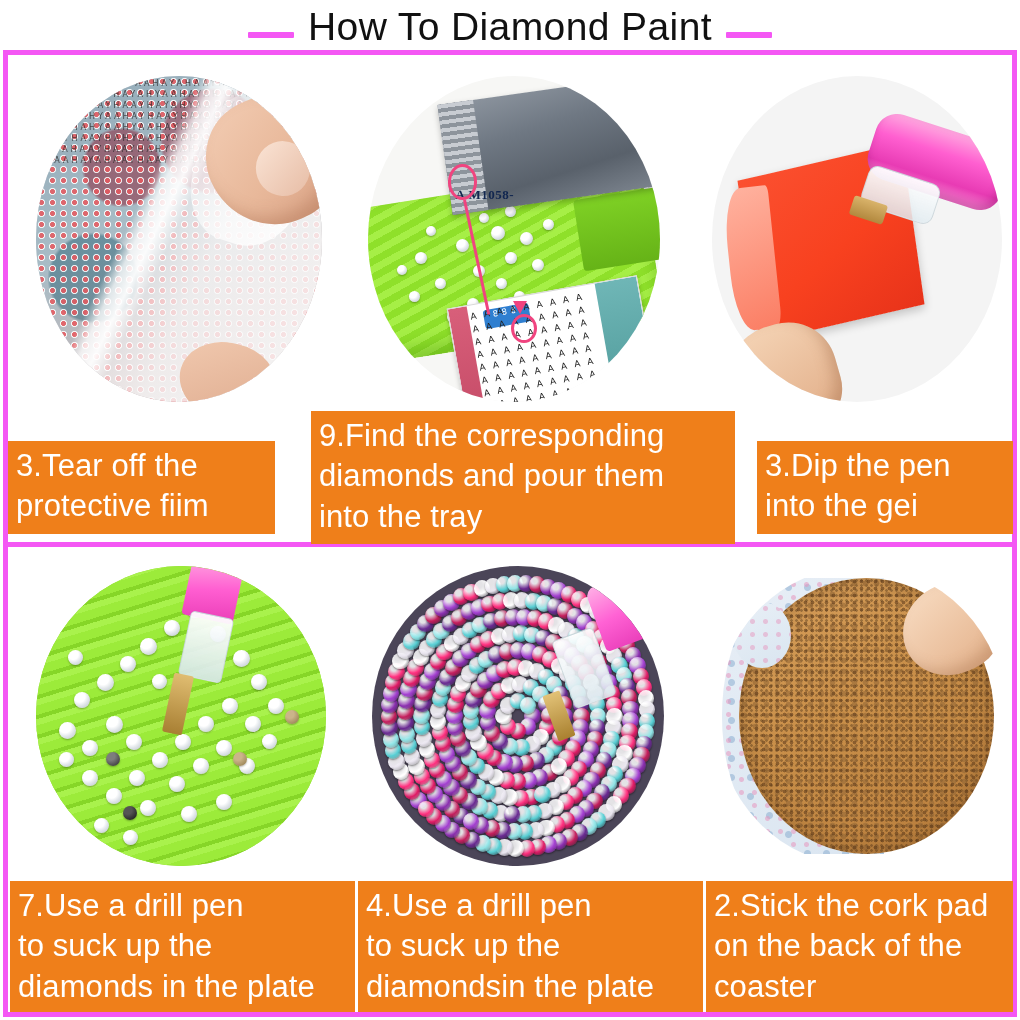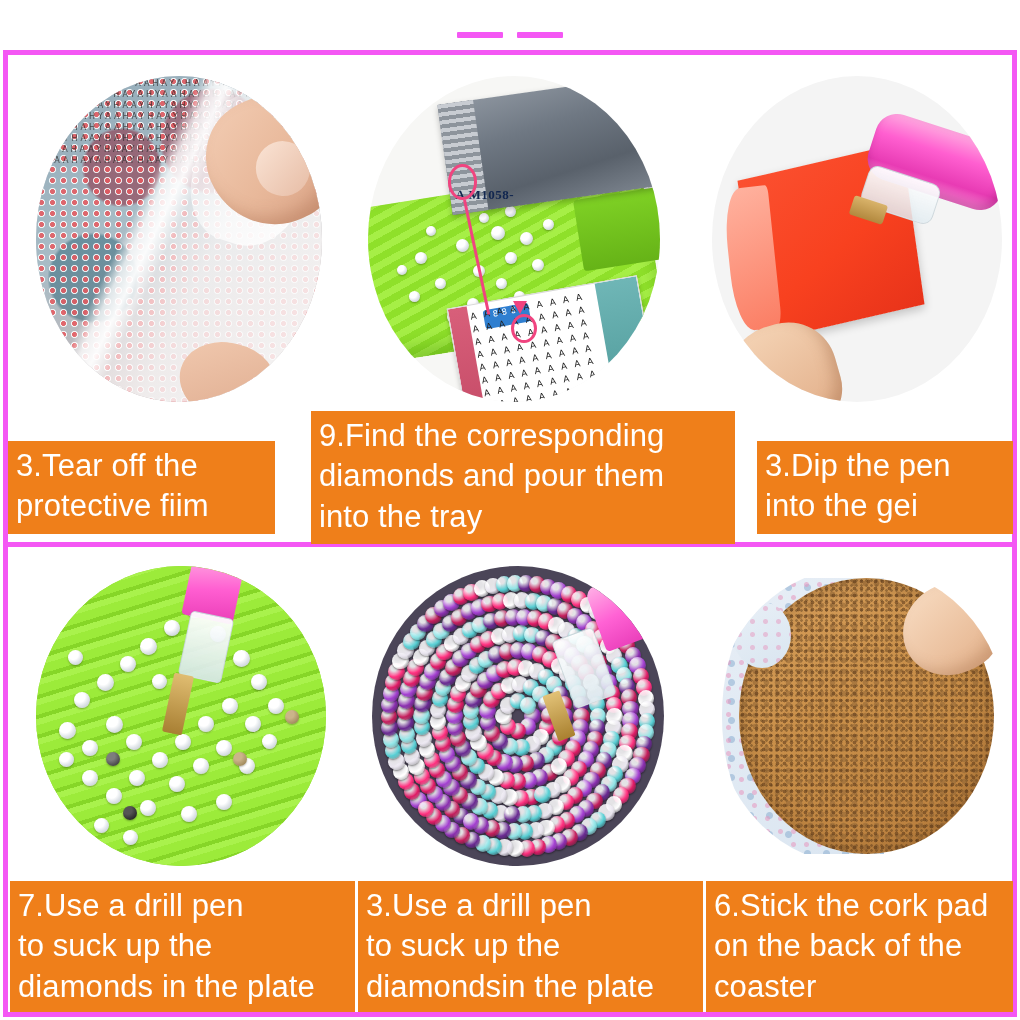--- a/index.html
+++ b/index.html
@@ -297,20 +297,21 @@
     background:linear-gradient(160deg,#f8dcc2,#e3b089);
     border-radius:55% 45% 48% 52%; transform:rotate(-24deg);
     box-shadow:inset -6px -8px 14px rgba(150,95,60,.3);
   }
 </style>
 </head>
 <body>
 
 <div class="title-bar">
   <span class="title-rule"></span>
+  <span class="title-text">How To Diamond Paint</span>
   <span class="title-rule"></span>
 </div>
 
 <div class="frame"></div>
 <div class="row-divider"></div>
 
 <div class="photo" id="photo1">
   <div class="canvas-base"></div>
   <div class="dotgrid"></div>
   <div class="sym-layer">AYHAYAHAYAHYAAHAYAHAAYHAAYHAHYAAHYAAHAYHAAYHAYAHYAAHAYAHAAYHAAYHAHYAAHYAAHAYHAAYHAYAHYAAHAYAHAAYHAAYHAHYAAHYAAHAYHAAYHAYAHYAAHAYAHAAYHAAYHAHYAAHYAAHAYHAAYHAYAHYAAHAYAHAAYHAAYHAHYAAHYAAHAYHAAYHAYAHYAAHAYAHAAYHAAYHAHYAAHYAAHAYHAAYHAYAHYAAHAYAHAAYHAAYHAHYAAHYAAHAYH</div>
@@ -751,25 +752,25 @@
       <span class="mgem" style="left: 28.0204%; top: 87.0219%; width: 5.6%; height: 5.6%; background: radial-gradient(circle at 34% 30%, rgba(255, 255, 255, 0.85) 0px, rgba(255, 255, 255, 0.85) 18%, rgb(196, 30, 92) 55%, rgba(0, 0, 0, 0.35) 100%);"></span>
       <span class="mgem" style="left: 24.6681%; top: 85.2257%; width: 5.6%; height: 5.6%; background: radial-gradient(circle at 34% 30%, rgba(255, 255, 255, 0.85) 0px, rgba(255, 255, 255, 0.85) 18%, rgb(139, 47, 176) 55%, rgba(0, 0, 0, 0.35) 100%);"></span>
       <span class="mgem" style="left: 21.4826%; top: 83.148%; width: 5.6%; height: 5.6%; background: radial-gradient(circle at 34% 30%, rgba(255, 255, 255, 0.85) 0px, rgba(255, 255, 255, 0.85) 18%, rgb(163, 63, 208) 55%, rgba(0, 0, 0, 0.35) 100%);"></span>
       <span class="mgem" style="left: 18.4876%; top: 80.8041%; width: 5.6%; height: 5.6%; background: radial-gradient(circle at 34% 30%, rgba(255, 255, 255, 0.85) 0px, rgba(255, 255, 255, 0.85) 18%, rgb(224, 27, 102) 55%, rgba(0, 0, 0, 0.35) 100%);"></span>
       <span class="mgem" style="left: 15.7051%; top: 78.2115%; width: 5.6%; height: 5.6%; background: radial-gradient(circle at 34% 30%, rgba(255, 255, 255, 0.85) 0px, rgba(255, 255, 255, 0.85) 18%, rgb(255, 47, 126) 55%, rgba(0, 0, 0, 0.35) 100%);"></span>
     </div>
   <div class="pen5-body"></div>
   <div class="pen5-clear"></div>
   <div class="pen5-tip"></div>
 </div>
-<div class="caption" style="left:358px; top:881px; width:345px; height:131px;">3.Use a drill pen
+<div class="caption" style="left:358px; top:881px; width:345px; height:131px;">4.Use a drill pen
 to suck up the
 diamondsin the plate</div>
 
 <div class="photo" id="photo6">
   <div class="back-print"></div>
   <div class="cork"></div>
   <div class="cork-notch"></div>
   <div class="thumb6"></div>
 </div>
-<div class="caption" style="left:706px; top:881px; width:307px; height:131px;">6.Stick the cork pad
+<div class="caption" style="left:706px; top:881px; width:307px; height:131px;">2.Stick the cork pad
 on the back of the
 coaster</div>
 
 </body></html>

